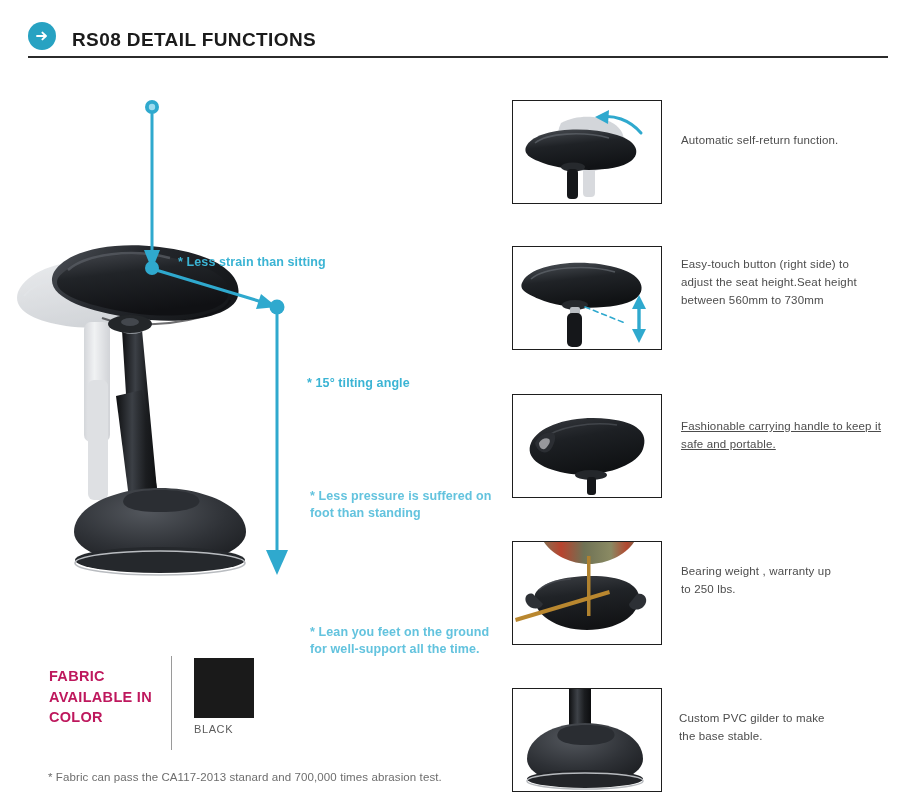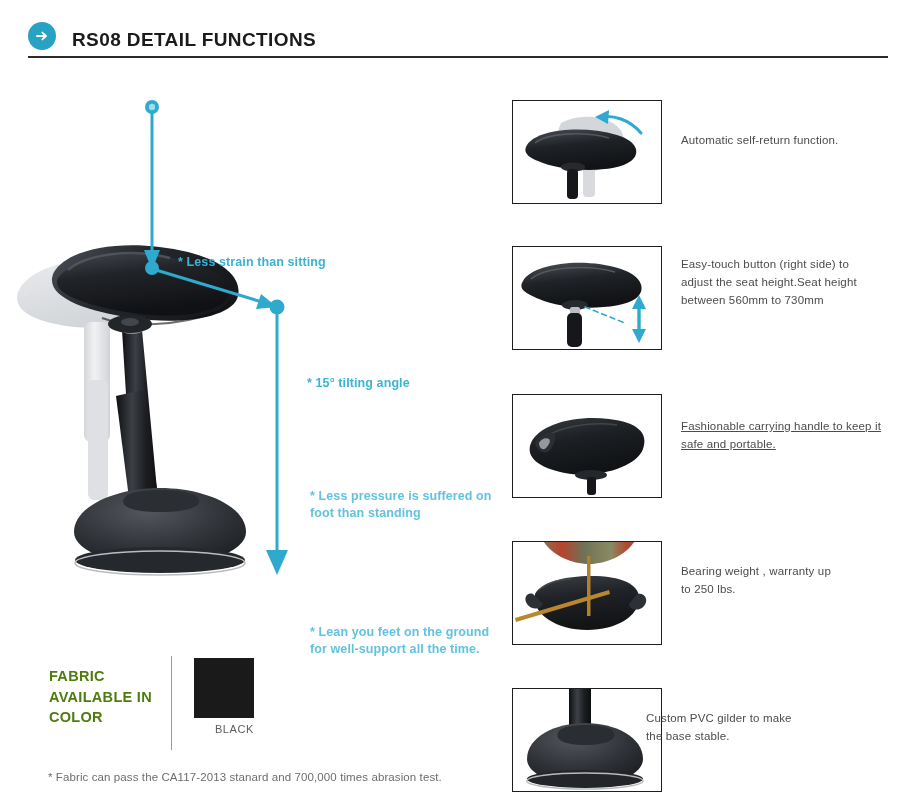--- a/index.html
+++ b/index.html
@@ -119,32 +119,32 @@
 
   #panel-1 { left: 512px; top: 100px; }
   #cap-1   { left: 681px; top: 132px; }
   #panel-2 { left: 512px; top: 246px; }
   #cap-2   { left: 681px; top: 256px; }
   #panel-3 { left: 512px; top: 394px; }
   #cap-3   { left: 681px; top: 418px; text-decoration: underline; }
   #panel-4 { left: 512px; top: 541px; }
   #cap-4   { left: 681px; top: 563px; }
   #panel-5 { left: 512px; top: 688px; }
-  #cap-5   { left: 646px; top: 710px; }
+  #cap-5   { left: 679px; top: 710px; }
 
   
   #fabric-title {
     position: absolute;
     left: 49px;
     top: 666px;
     font-size: 14.5px;
     font-weight: bold;
     line-height: 1.42;
     letter-spacing: 0.3px;
-    color: #4d7c0f;
+    color: #be185d;
     white-space: pre-line;
   }
   #fabric-divider {
     position: absolute;
     left: 171px;
     top: 656px;
     width: 1px;
     height: 94px;
     background: #9a9a9a;
   }
@@ -154,21 +154,21 @@
     top: 658px;
     width: 60px;
     height: 60px;
     background: #1a1a1a;
   }
   #swatch-label {
     position: absolute;
     left: 194px;
     top: 723px;
     width: 60px;
-    text-align: right;
+    text-align: left;
     font-size: 11px;
     letter-spacing: 0.6px;
     color: #5c5c5c;
   }
   #footnote {
     position: absolute;
     left: 48px;
     top: 771px;
     font-size: 11.5px;
     color: #6d6d6d;

